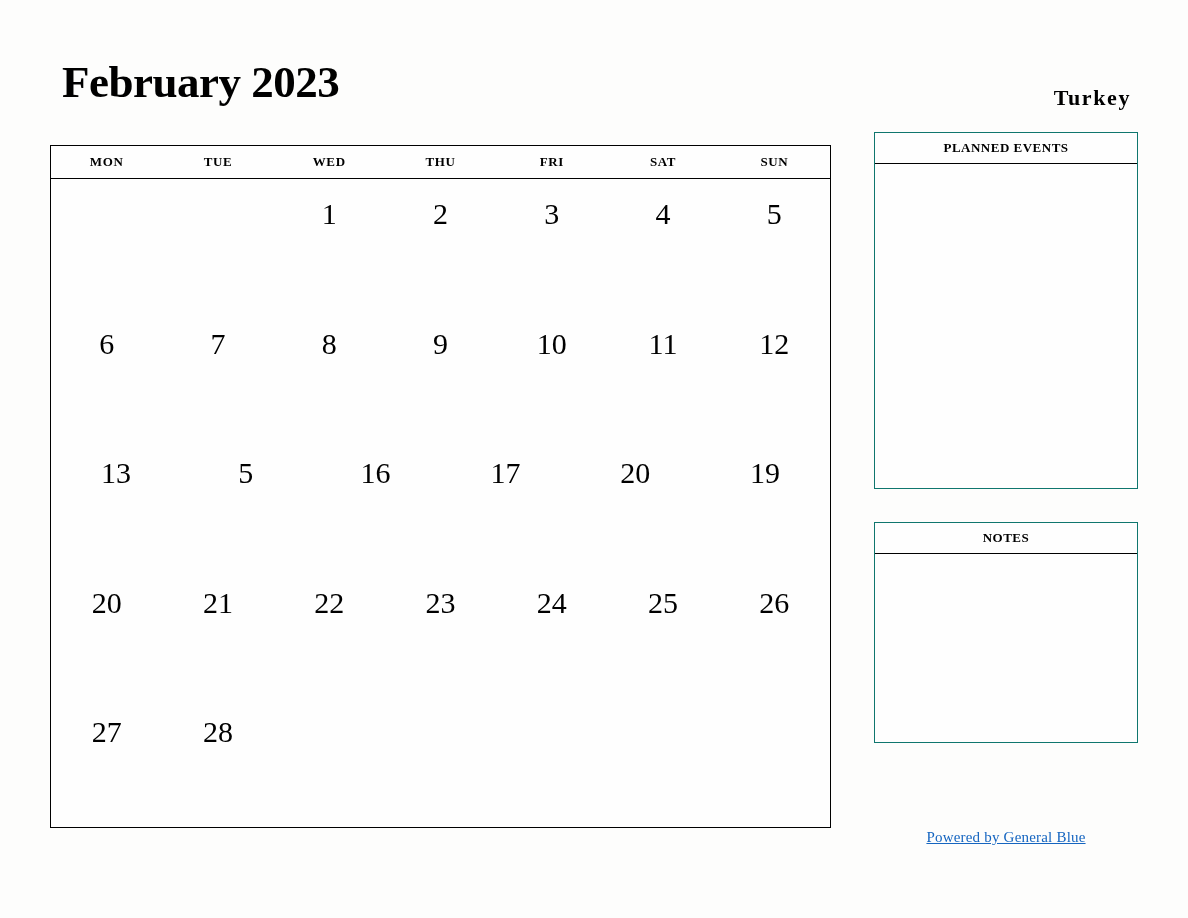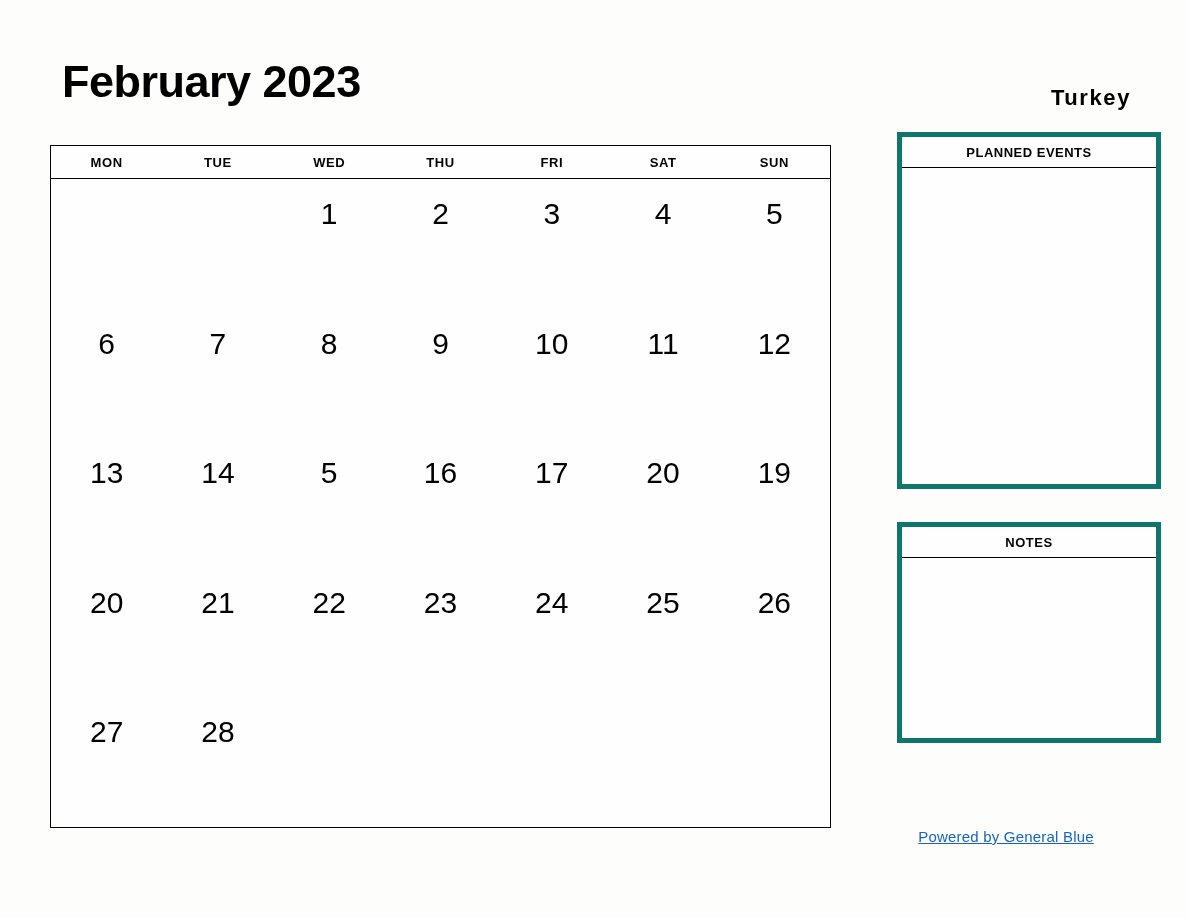--- a/index.html
+++ b/index.html
@@ -13,20 +13,21 @@
     background: #fdfdfc;
     font-family: "Liberation Sans", "DejaVu Sans", sans-serif;
     color: #000000;
     overflow: hidden;
   }
 
   #page {
     position: relative;
     width: 1188px;
     height: 918px;
+    font-family: Liberation Serif, serif;
   }
 
   
   #header-row {
     position: absolute;
     left: 0;
     top: 0;
     width: 1188px;
     height: 132px;
   }
@@ -120,26 +121,25 @@
 
   .day-cell.empty .day-number {
     visibility: hidden;
   }
 
   
   .side-panel {
     position: absolute;
     left: 874px;
     width: 264px;
-    border: 5px solid #0f766e;
+    border: 1px solid #0f766e;
     box-sizing: border-box;
     background: #fefefe;
     display: flex;
     flex-direction: column;
-    margin-left: 23px;
   }
 
   #planned-events-panel {
     top: 132px;
     height: 357px;
   }
 
   #notes-panel {
     top: 522px;
     height: 221px;
@@ -254,23 +254,20 @@
         <div class="day-cell">
             <span class="day-number">12</span>
           </div>
       </div>
 
       <div class="week-row">
         <div class="day-cell">
             <span class="day-number">13</span>
           </div>
         <div class="day-cell">
-            <span class="day-number">14</span>
-          </div>
-        <div class="day-cell">
             <span class="day-number">5</span>
           </div>
         <div class="day-cell">
             <span class="day-number">16</span>
           </div>
         <div class="day-cell">
             <span class="day-number">17</span>
           </div>
         <div class="day-cell">
             <span class="day-number">20</span>

